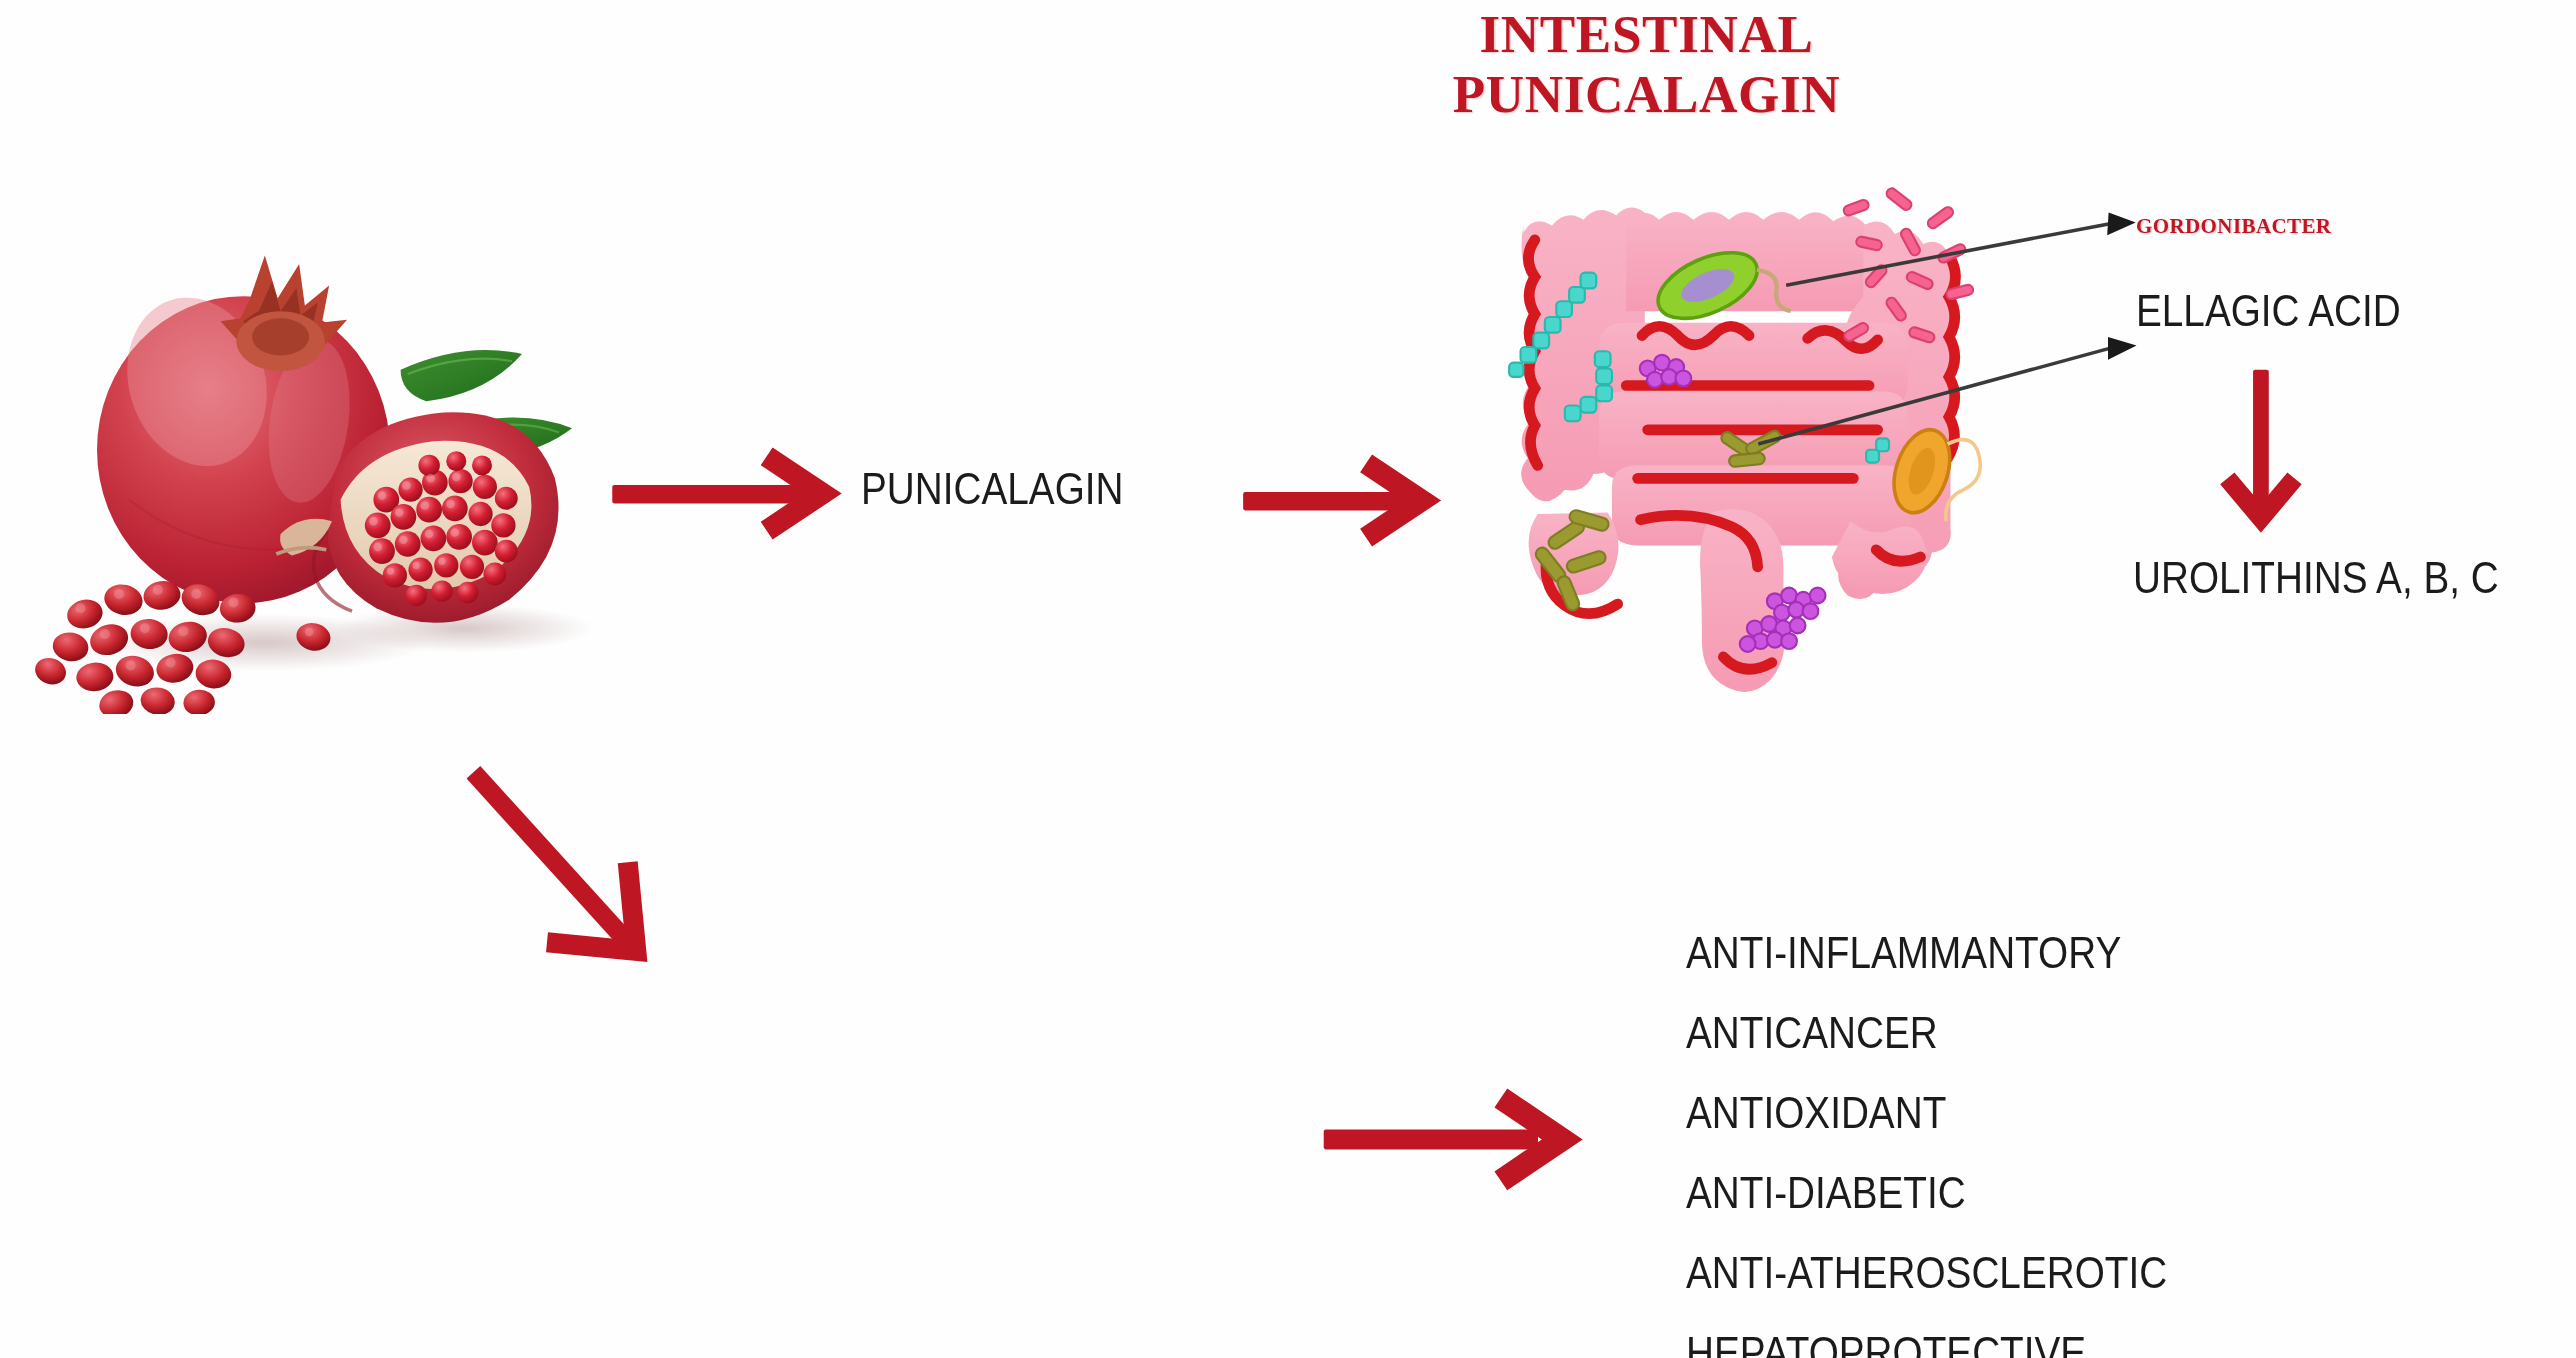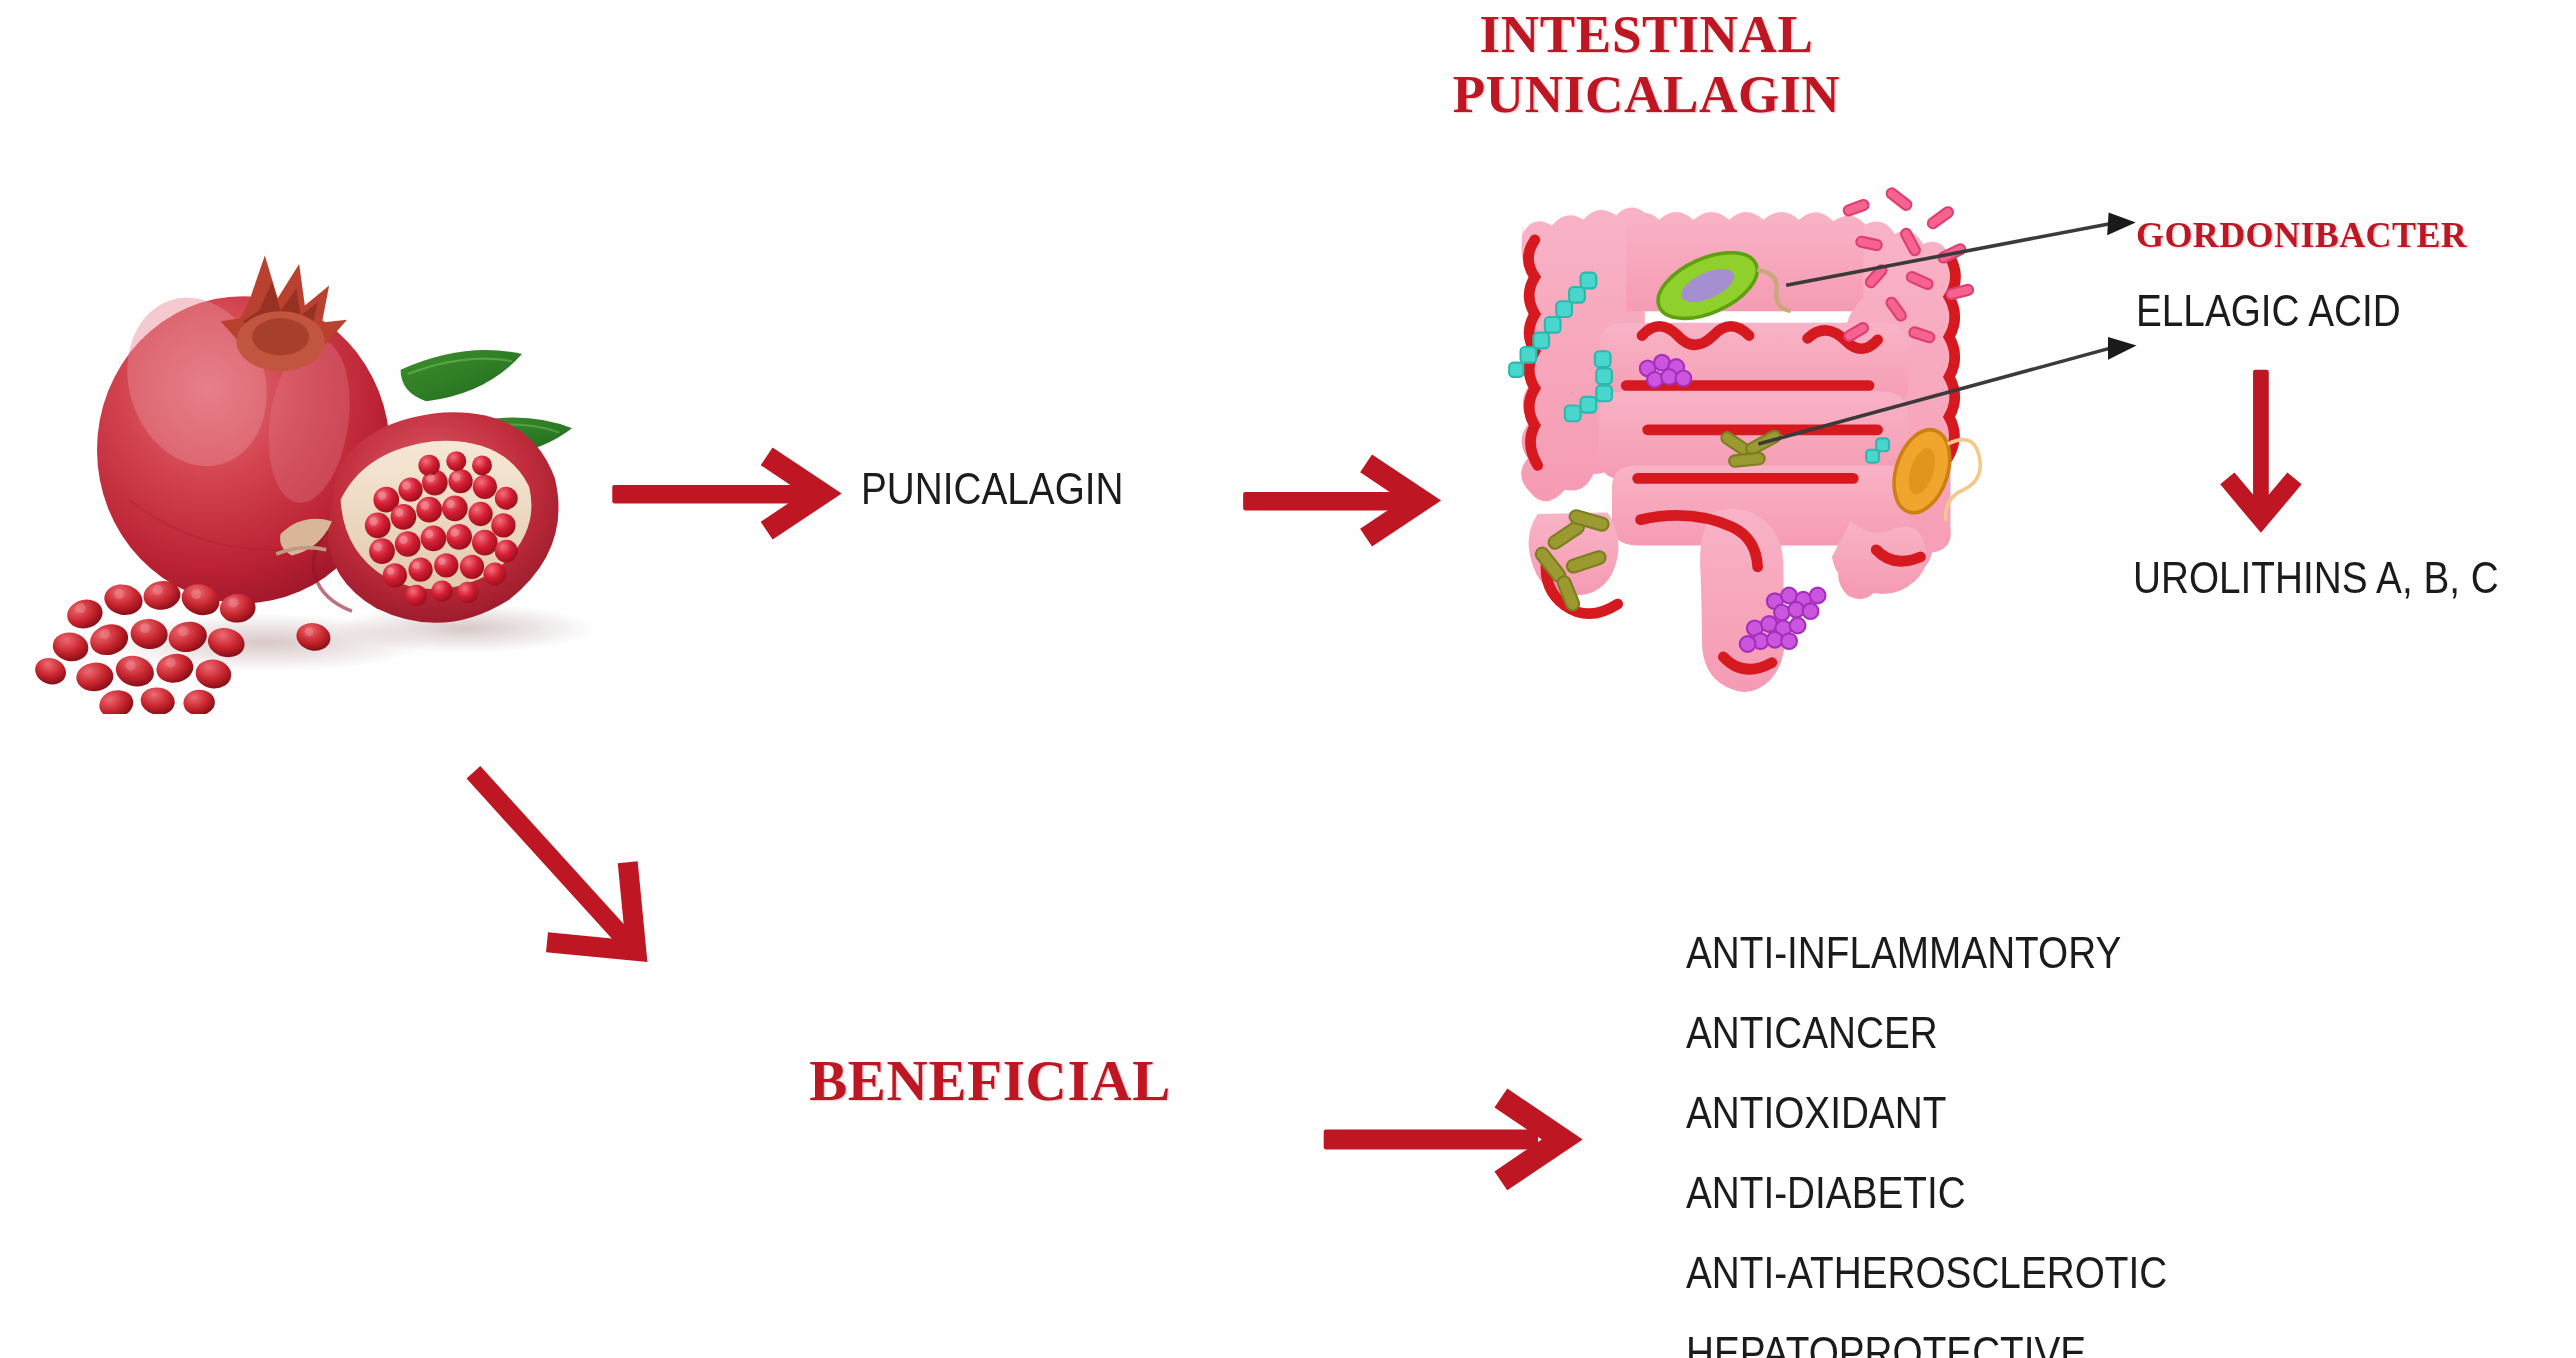--- a/index.html
+++ b/index.html
@@ -27,21 +27,21 @@
     white-space:nowrap;
     transform:scaleX(.88);
     transform-origin:left center;
   }
 
   #title-microbiota{
     left:1403px;top:3.6px;width:471px;text-align:center;
     font-size:53px;line-height:60px;
   }
   #label-gordonibacter{
-    left:2128px;top:214px;font-size:36px;letter-spacing:0.4px;
+    left:2128px;top:214px;font-size:21px;letter-spacing:0.4px;
   }
   #label-ellagic{
     left:2128px;top:286px;font-size:44px;
   }
   #label-urolithins{
     left:2125px;top:553px;font-size:44px;
   }
   #label-punicalagin{
     left:853px;top:464px;font-size:44px;
   }
@@ -374,21 +374,20 @@
 
   <div id="label-gordonibacter" class="abs serif-red">GORDONIBACTER</div>
 
   <div id="label-ellagic" class="abs sans-black">ELLAGIC ACID</div>
 
   <div id="label-urolithins" class="abs sans-black">UROLITHINS A, B, C</div>
 
   <div id="label-punicalagin" class="abs sans-black">PUNICALAGIN</div>
 
   <div id="title-beneficial" class="abs serif-red">
-    <div>BENEFICIAL</div>
   </div>
 
   <div class="abs" style="left:1678px;top:928px;">
     <div class="sans-black effect-item" style="margin-bottom:30px;">ANTI-INFLAMMANTORY</div>
     <div class="sans-black effect-item" style="margin-bottom:30px;">ANTICANCER</div>
     <div class="sans-black effect-item" style="margin-bottom:30px;">ANTIOXIDANT</div>
     <div class="sans-black effect-item" style="margin-bottom:30px;">ANTI-DIABETIC</div>
     <div class="sans-black effect-item" style="margin-bottom:30px;">ANTI-ATHEROSCLEROTIC</div>
     <div class="sans-black effect-item" style="margin-bottom:0px;">HEPATOPROTECTIVE</div>
   </div>

